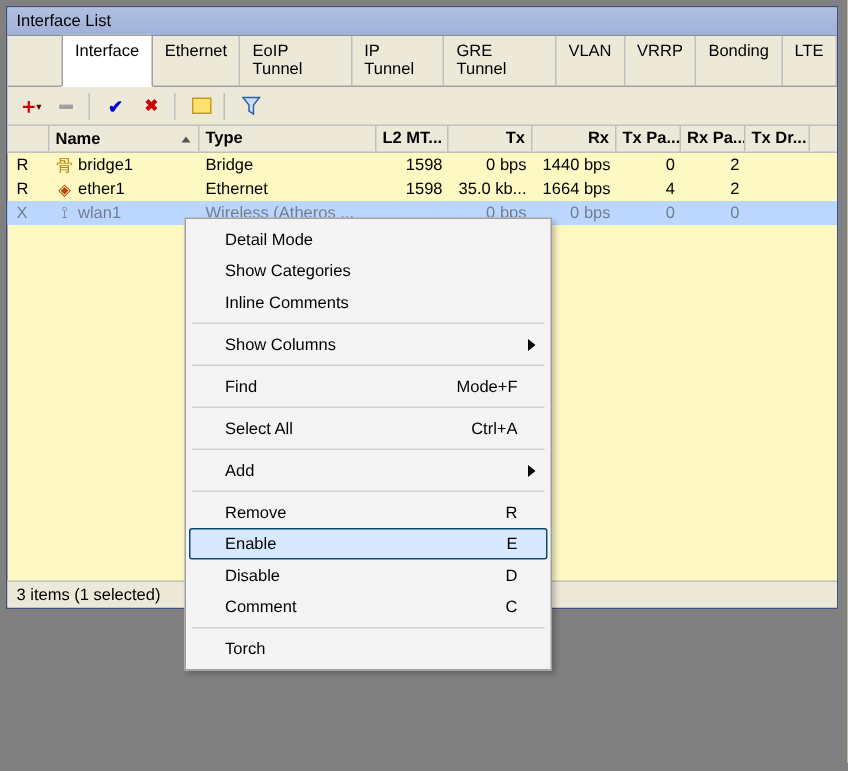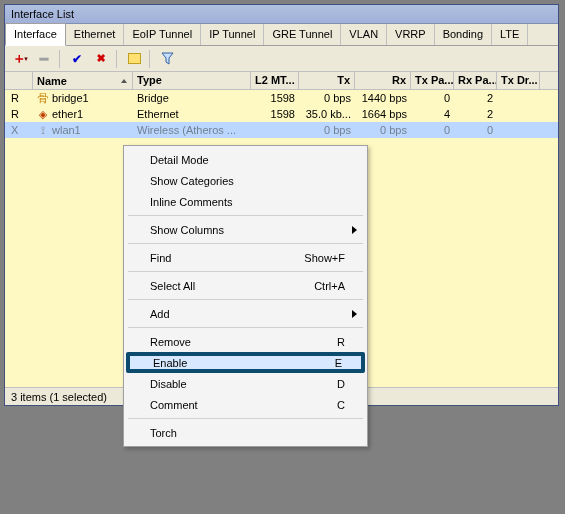--- a/index.html
+++ b/index.html
@@ -1,19 +1,19 @@
 <!DOCTYPE html>
 <html><head>
 <meta charset="utf-8">
 <style>
 * { box-sizing: border-box; margin: 0; padding: 0; font-family: Tahoma, sans-serif; font-size: 11px; }
 body { background: #808080; width: 565px; height: 514px; overflow: hidden; }
 .window { position: absolute; left: 4px; top: 4px; width: 555px; height: 402px; background: #fef9c3; border: 1px solid #405080; }
 .titlebar { background: linear-gradient(#b0c0e0, #a0b0d8); height: 19px; line-height: 19px; padding-left: 6px; color: #000; border-bottom: 1px solid #8090b0; }
-.tabs { display: flex; background: #ece9d8; border-bottom: 1px solid #a0a0a0; }
+.tabs { display: flex; background: #ece9d8; border-bottom: 1px solid #a0a0a0; padding-left: 36px; }
 .tab { padding: 4px 8px 5px 8px; border-right: 1px solid #c0c0c0; cursor: pointer; position: relative; }
 .tab.active { background: #fff; border: 1px solid #a0a0a0; border-bottom: 1px solid #fff; margin-top: -1px; margin-bottom: -1px; }
 .toolbar { display: flex; align-items: center; height: 26px; background: #ece9d8; border-bottom: 1px solid #c0c0c0; padding-left: 4px; gap: 2px; }
 .tbtn { width: 22px; height: 20px; display: flex; align-items: center; justify-content: center; border: 1px solid transparent; cursor: pointer; }
 .tsep { width: 1px; height: 18px; background: #c0c0c0; margin: 0 4px 0 2px; }
 .plus { color: #d00000; font-weight: bold; font-size: 14px; }
 .minus { color: #a0a0a0; font-weight: bold; font-size: 14px; }
 .check { color: #0000d0; font-size: 12px; font-weight: bold; }
 .xred { color: #d00000; font-weight: bold; font-size: 11px; }
 .yellow { width: 13px; height: 11px; background: #ffe070; border: 1px solid #c0a020; }
@@ -31,21 +31,21 @@
 .c3 { width: 48px; text-align: right; }
 .c4 { width: 56px; text-align: right; }
 .c5 { width: 56px; text-align: right; }
 .c6 { width: 43px; text-align: right; }
 .c7 { width: 43px; text-align: right; }
 .c8 { width: 43px; text-align: right; }
 .ifico { width: 12px; display: inline-flex; justify-content: center; font-size: 10px; }
 .statusbar { position: absolute; bottom: 0; left: 0; right: 0; height: 18px; background: #ece9d8; border-top: 1px solid #c0c0c0; padding: 2px 6px; line-height: 14px; }
 .ctxmenu { position: absolute; left: 123px; top: 145px; width: 245px; background: #f4f4f4; border: 1px solid #a0a0a0; box-shadow: 2px 2px 4px rgba(0,0,0,0.25); padding: 3px 2px; }
 .mi { display: flex; align-items: center; height: 21px; padding: 0 20px 0 24px; cursor: pointer; position: relative; }
-.mi.hov { background: #d8e8ff; border: 4px solid #0c4a6e; padding: 0 19px 0 23px; border-radius: 2px; }
+.mi.hov { background: #d8e8ff; border: 1px solid #0c4a6e; padding: 0 19px 0 23px; border-radius: 2px; }
 .mi .lbl { flex: 1; }
 .mi .sc { color: #000; }
 .mi.sub::after { content: ""; position: absolute; right: 8px; top: 7px; border-top: 4px solid transparent; border-bottom: 4px solid transparent; border-left: 5px solid #000; }
 .msep { height: 1px; background: #d0d0d0; margin: 3px 2px; }
 </style>
 </head>
 <body>
 
 <div class="window">
   <div class="titlebar">Interface List</div>
@@ -159,21 +159,21 @@
     <div class="mi">
       <span class="lbl">Inline Comments</span>
     </div>
     <div class="msep"></div>
     <div class="mi sub">
       <span class="lbl">Show Columns</span>
     </div>
     <div class="msep"></div>
     <div class="mi">
       <span class="lbl">Find</span>
-      <span class="sc">Show+F</span>
+      <span class="sc">Mode+F</span>
     </div>
     <div class="msep"></div>
     <div class="mi">
       <span class="lbl">Select All</span>
       <span class="sc">Ctrl+A</span>
     </div>
     <div class="msep"></div>
     <div class="mi sub">
       <span class="lbl">Add</span>
     </div>

